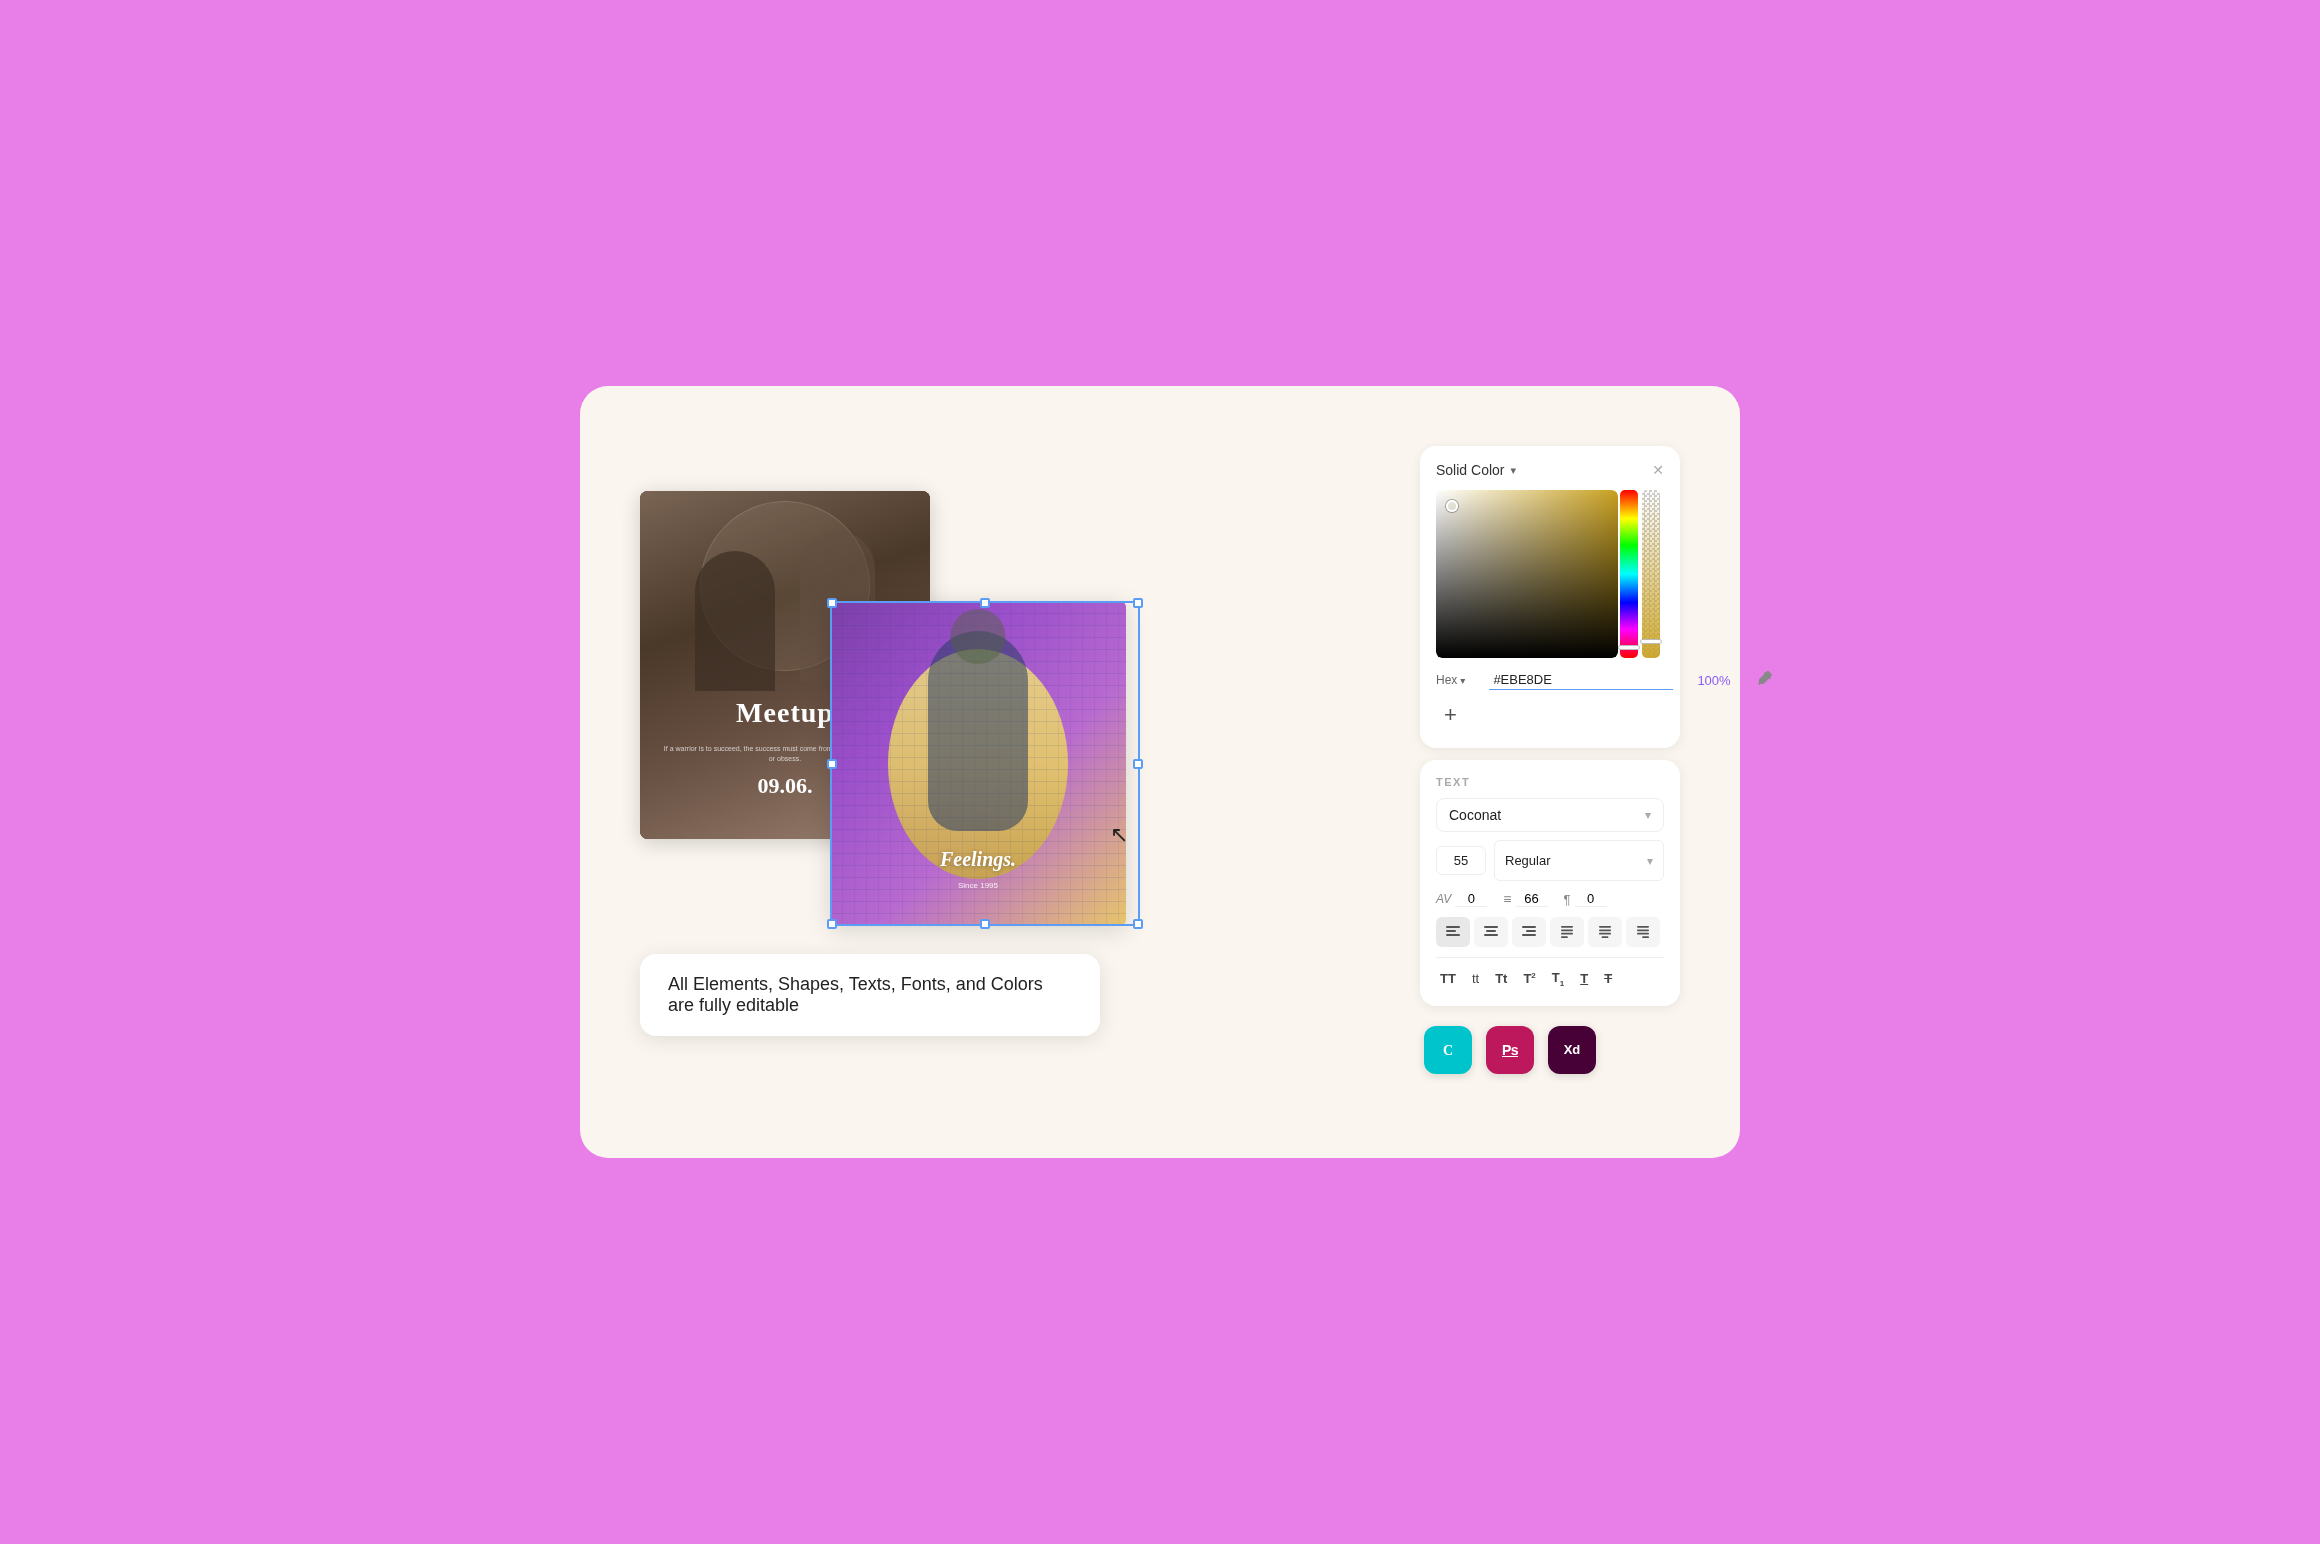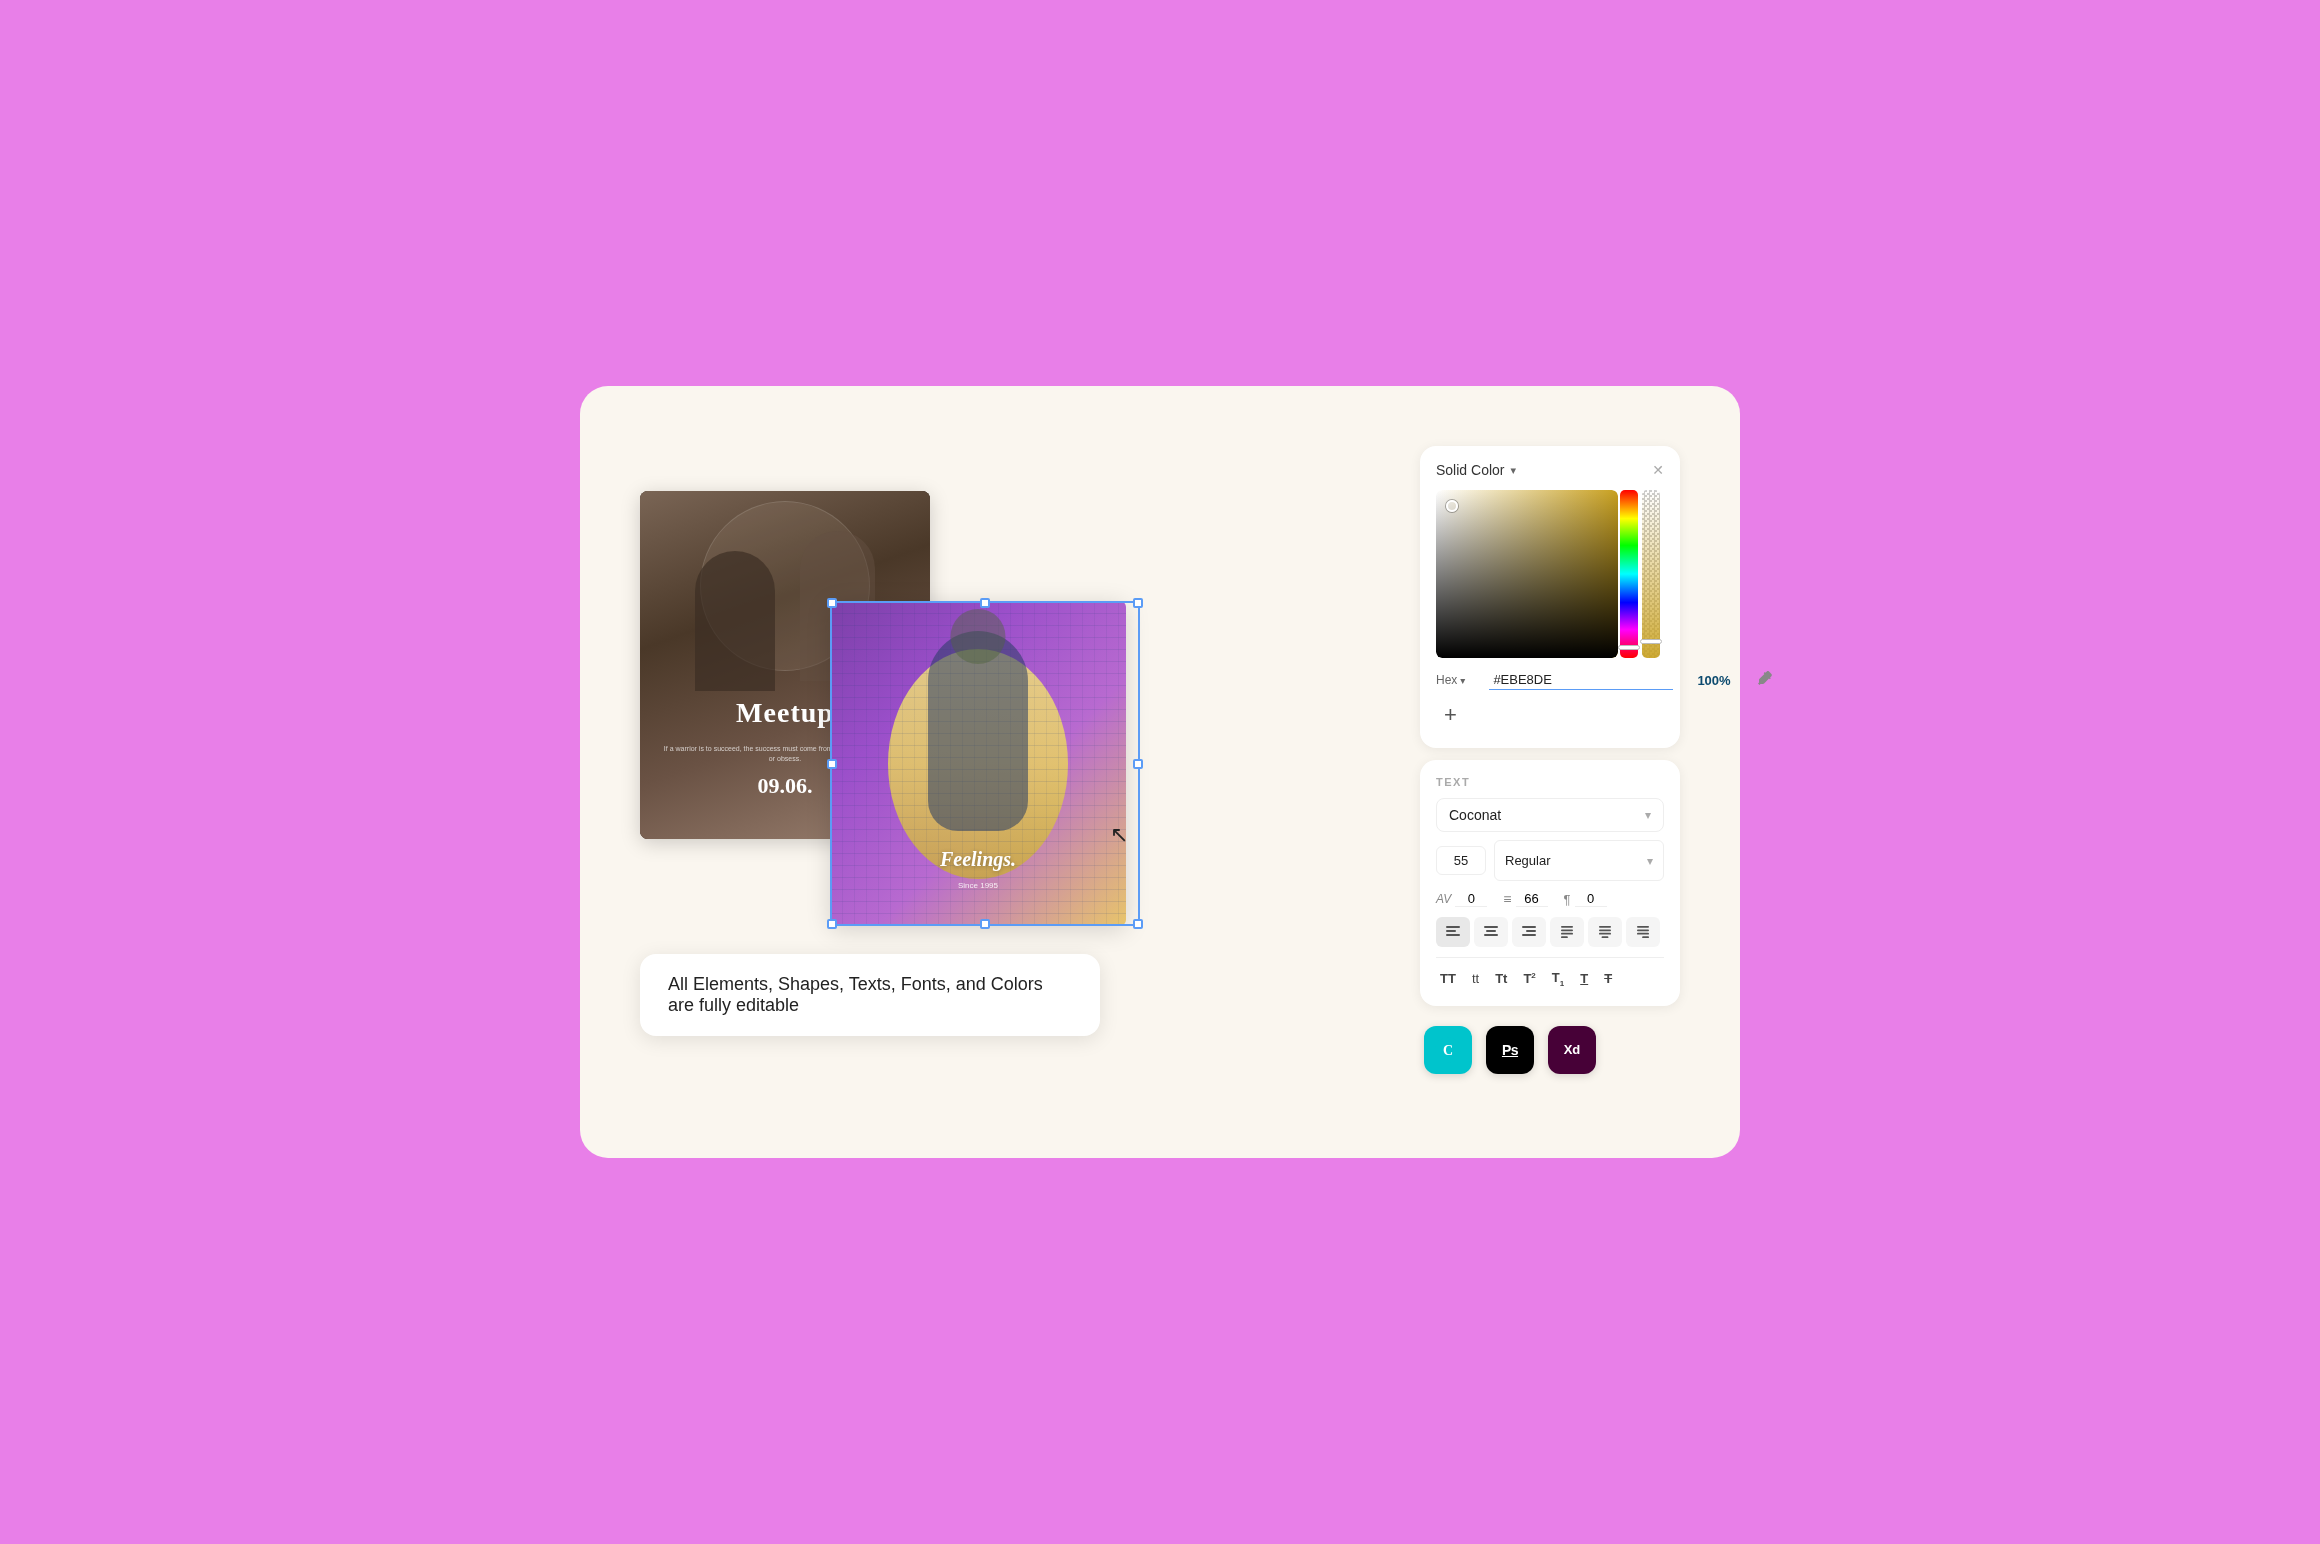--- a/index.html
+++ b/index.html
@@ -262,22 +262,22 @@
       border-bottom: 1.5px solid #5b9cf6;
       font-size: 13px;
       color: #222;
       background: transparent;
       padding: 2px 4px;
       outline: none;
       font-weight: 500;
     }
     .opacity-display {
       font-size: 13px;
-      color: #0c4a6e;
-      font-weight: 700;
+      color: #8b5cf6;
+      font-weight: 400;
       white-space: nowrap;
     }
     .eyedropper-btn {
       background: none;
       border: none;
       cursor: pointer;
       font-size: 16px;
       color: #555;
       padding: 2px;
     }
@@ -415,21 +415,21 @@
       display: flex;
       align-items: center;
       justify-content: center;
       font-size: 22px;
       font-weight: 700;
       color: white;
       cursor: pointer;
       box-shadow: 0 2px 8px rgba(0,0,0,0.15);
     }
     .app-icon-canva { background: #00c4cc; font-size: 18px; }
-    .app-icon-ps { background: #000000; font-size: 15px; letter-spacing: -1px; text-decoration: underline; }
+    .app-icon-ps { background: #be185d; font-size: 15px; letter-spacing: -1px; text-decoration: underline; }
     .app-icon-xd { background: #470137; font-size: 14px; }
     .color-picker-wrapper {
       position: relative;
       width: 100%;
       height: 168px;
       margin-bottom: 10px;
     }
     .gradient-canvas {
       position: absolute;
       left: 0; top: 0;

